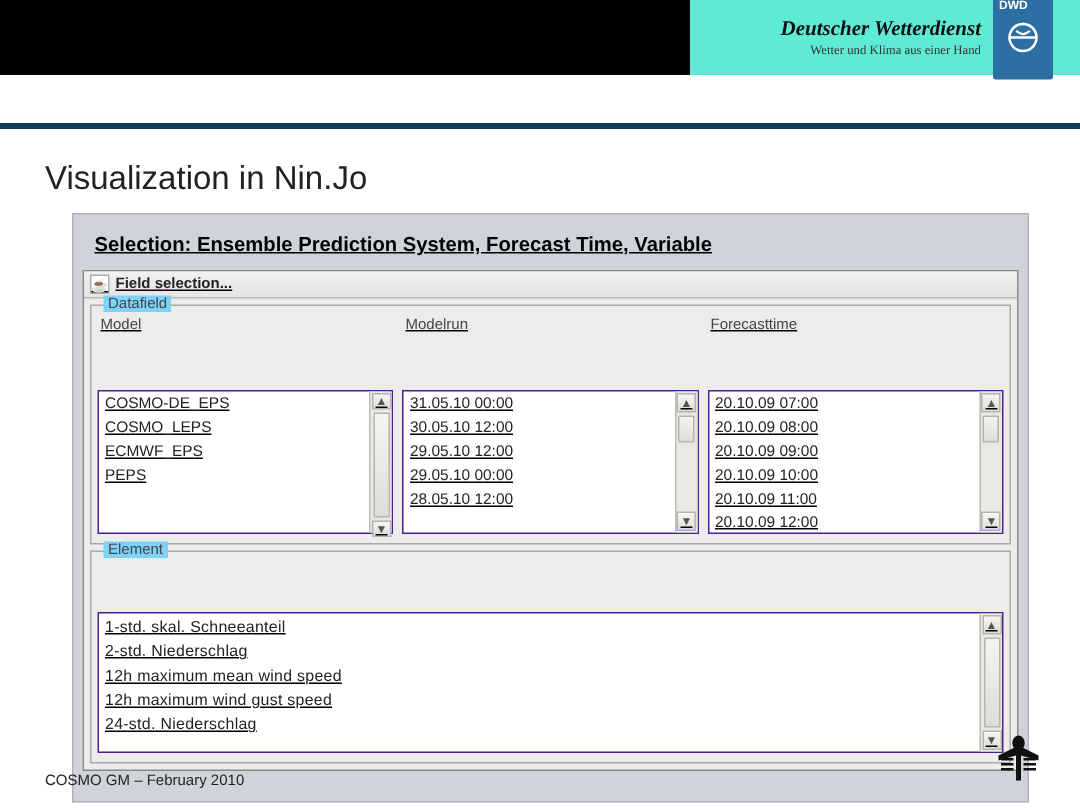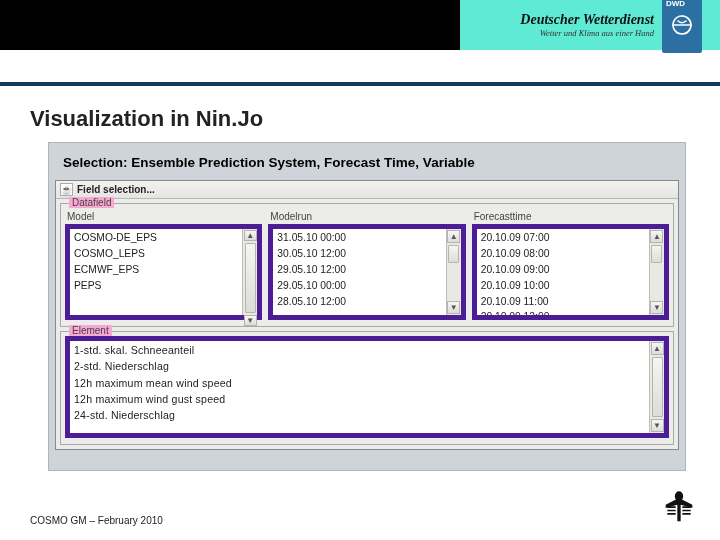--- a/index.html
+++ b/index.html
@@ -2,46 +2,46 @@
 <html><head>
 <meta charset="utf-8">
 <style>
   * { margin: 0; padding: 0; box-sizing: border-box; }
   body { width: 720px; height: 540px; font-family: Arial, sans-serif; background: #fff; position: relative; }
 
   .blackband { height: 50px; background: #000; display: flex; justify-content: flex-end; align-items: center; padding-right: 18px; }
   .dwd-logo { display: flex; align-items: center; gap: 8px; }
   .dwd-text { text-align: right; color: #222; }
   .dwd-text .line1 { font-family: Georgia, serif; font-weight: bold; font-style: italic; font-size: 14px; color: #111; }
-  .dwd-text .line2 { font-family: Georgia, serif; font-style: italic; font-size: 8.5px; color: #333; }
+  .dwd-text .line2 { font-family: Georgia, serif; font-size: 8.5px; color: #333; }
   .dwd-logo-box { width: 40px; height: 56px; background: #2b6fa3; display: flex; align-items: center; justify-content: center; position: relative; border-radius: 2px; }
   .dwd-logo-box svg { width: 30px; height: 30px; }
   .dwd-label { position:absolute; top:2px; left:4px; font-size:8px; font-weight:bold; color:#fff;}
   
   .logo-strip { position:absolute; top:0; right:0; width:260px; height:50px; background:#5eead4; display:flex; align-items:center; justify-content:flex-end; padding:4px 18px;}
   .navy-rule { height: 4px; background: #143a5a; margin-top: 32px; }
 
-  .title { font-size: 22px; font-weight: bold; color: #222; padding: 20px 0 10px 30px; }
+  .title { font-size: 22px; font-weight: normal; color: #222; padding: 20px 0 10px 30px; }
 
-  .content-box { margin: 0 34px 0 48px; background: #cfd4db; border: 1px solid #b0b4ba; padding: 8px 6px 20px 6px; }
+  .content-box { margin: 0 34px 0 48px; background: #cfd4db; border: 1px solid #b0b4ba; padding: 8px 6px 20px 6px; text-decoration: underline; }
   .section-label { font-size: 13.5px; font-weight: bold; color: #000; padding: 4px 8px 10px 8px; }
 
   .window { background: #ececea; border: 1px solid #888; font-size: 10.5px; color: #222; }
   .titlebar { display:flex; align-items:center; gap:4px; padding:2px 4px; background:linear-gradient(#f2f2f0,#e4e4e2); border-bottom:1px solid #b8b8b0;}
   .titlebar .java-icon { width:13px; height:13px; display:inline-flex; align-items:center; justify-content:center; font-size:9px; color:#c33; background:#fff; border:1px solid #aaa;}
   .titlebar .ttl { font-weight:bold; font-size:10px; }
 
   .panel { border:1px solid #aaa; margin:4px; padding:4px 4px 6px 4px; position:relative; }
-  .panel-legend { position:absolute; top:-7px; left:8px; background:#f9a8d4; padding:0 3px; font-size:10px; color:#444; }
+  .panel-legend { position:absolute; top:-7px; left:8px; background:#7dd3fc; padding:0 3px; font-size:10px; color:#444; }
 
   .columns { display:flex; gap:6px; }
   .col { flex:1; display:flex; flex-direction:column; }
   .col-label { font-size:10px; color:#444; margin:3px 0 2px 2px; }
 
-  .listbox { display:flex; border:5px solid #4c1d95; background:#fff; height:96px; }
+  .listbox { display:flex; border:1px solid #4c1d95; background:#fff; height:96px;margin-top:36px; }
   .listbox.tall { height: auto; }
   .list-inner { flex:1; overflow:hidden; padding:1px 0; }
   .list-item { font-size:10.3px; color:#222; padding:1px 4px; white-space:nowrap; line-height:1.35; }
   .scrollbar { width:15px; background:#e8e8e4; border-left:1px solid #bdbdb7; display:flex; flex-direction:column; justify-content:space-between; align-items:center; }
   .scrollbar .arrow { width:13px; height:13px; display:flex; align-items:center; justify-content:center; font-size:8px; color:#555; background:linear-gradient(#f6f6f4,#dcdcd8); border:1px solid #b5b5af; margin:1px; }
   .scrollbar .thumb { width:11px; background:linear-gradient(#f4f4f2,#dcdcd8); border:1px solid #b5b5af; border-radius:1px; }
   .scrollbar .track { flex:1; display:flex; flex-direction:column; align-items:center; padding:1px 0;}
 
   .element-list { height: 102px; }
   .element-list .list-item { font-size:10.6px; letter-spacing:.2px;}

